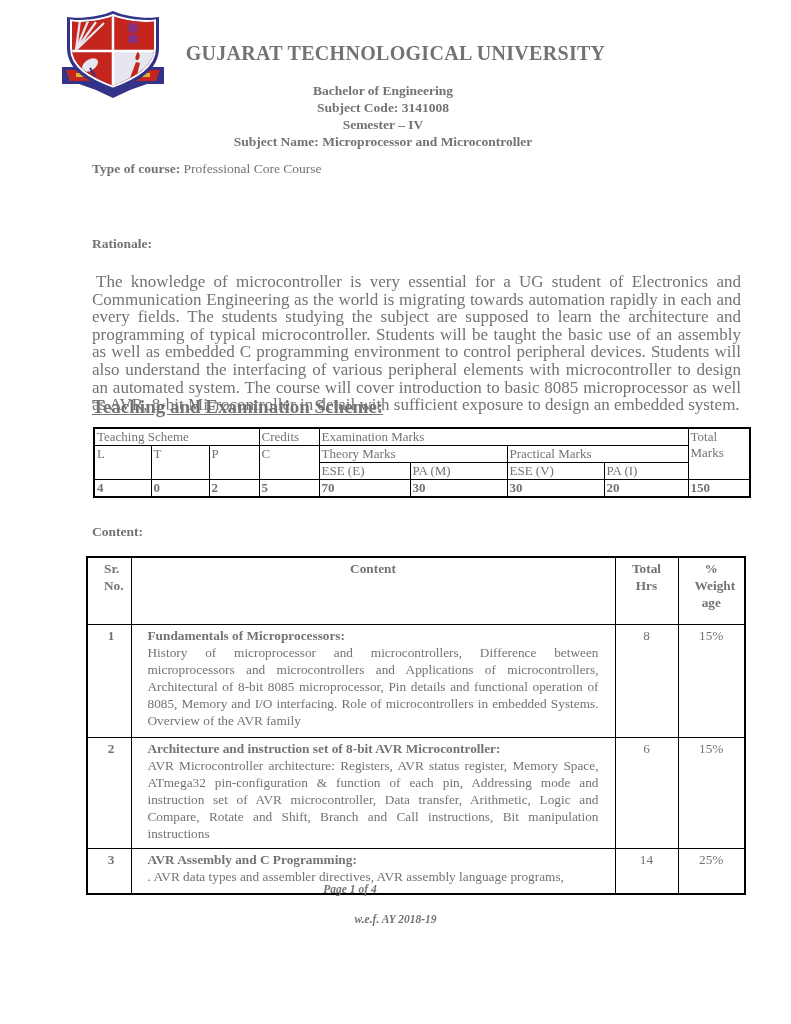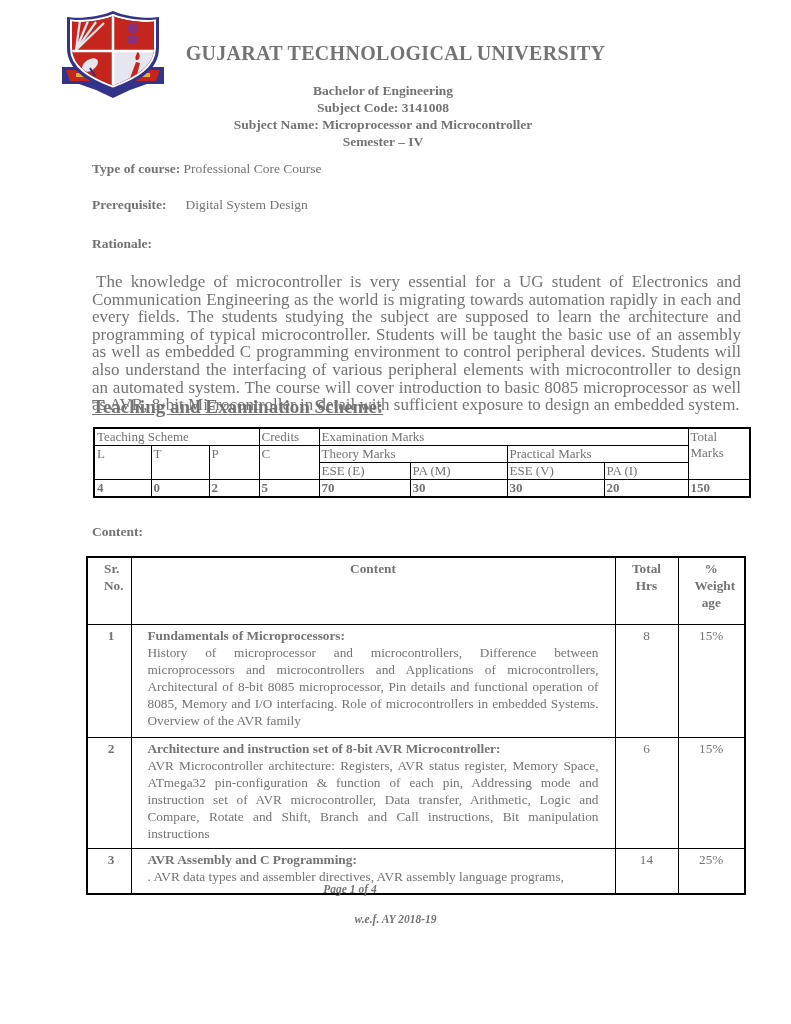--- a/index.html
+++ b/index.html
@@ -109,29 +109,26 @@
         <line x1="61" y1="6" x2="61" y2="76" stroke="#ffffff" stroke-width="2.5"></line>
         <line x1="20" y1="41" x2="102" y2="41" stroke="#ffffff" stroke-width="2.5"></line>
       </g>
     </svg>
   </div>
 
   <div class="uni-title">GUJARAT TECHNOLOGICAL UNIVERSITY</div>
   <div class="subhead">
     <div>Bachelor of Engineering</div>
     <div>Subject Code: 3141008</div>
+    <div>Semester – IV</div>
     <div>Subject Name: Microprocessor and Microcontroller</div>
-    <div>Semester – IV</div>
   </div>
 
   <div class="line-type">
     <span class="bold">Type of course:</span><span> Professional Core Course</span>
-  </div>
-  <div class="line-prereq">
-    <span class="bold">Prerequisite:</span><span class="prereq-val">Digital System Design</span>
   </div>
 
   <div class="rationale-label">Rationale:</div>
   <div class="rationale-text">The knowledge of microcontroller is very essential for a UG student of Electronics and Communication Engineering as the world is migrating towards automation rapidly in each and every fields. The students studying the subject are supposed to learn the architecture and programming of typical microcontroller. Students will be taught the basic use of an assembly as well as embedded C programming environment to control peripheral devices. Students will also understand the interfacing of various peripheral elements with microcontroller to design an automated system. The course will cover introduction to basic 8085 microprocessor as well as AVR, 8-bit Microcontroller in detail with sufficient exposure to design an embedded system.</div>
 
   <div class="scheme-heading">Teaching and Examination Scheme:</div>
   <table class="scheme-table">
     <colgroup>
       <col style="width:57px">
         <col style="width:58px">

